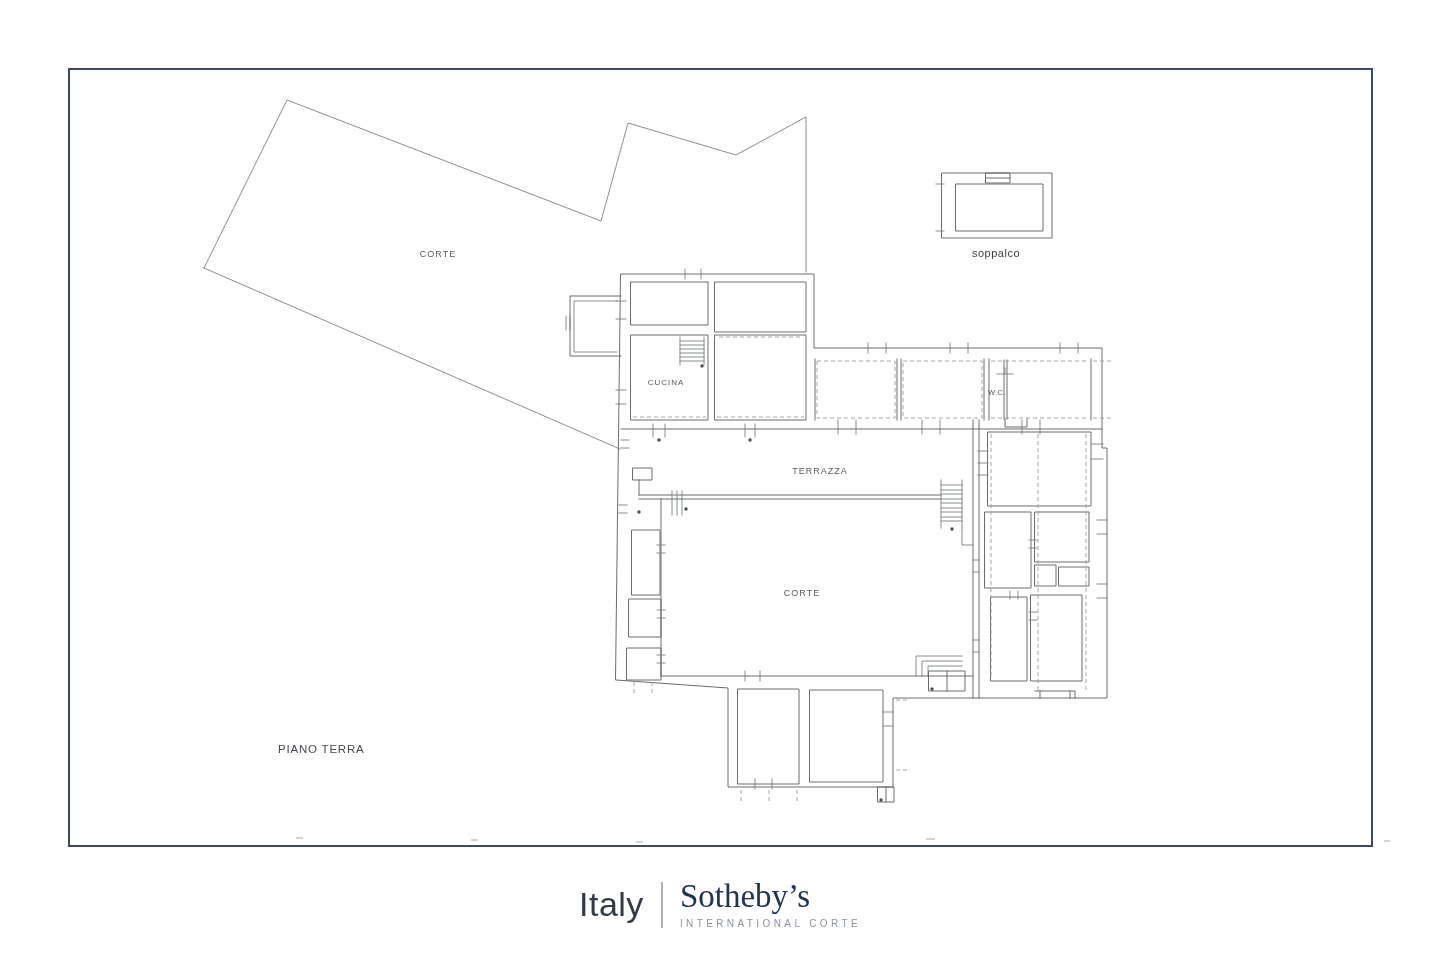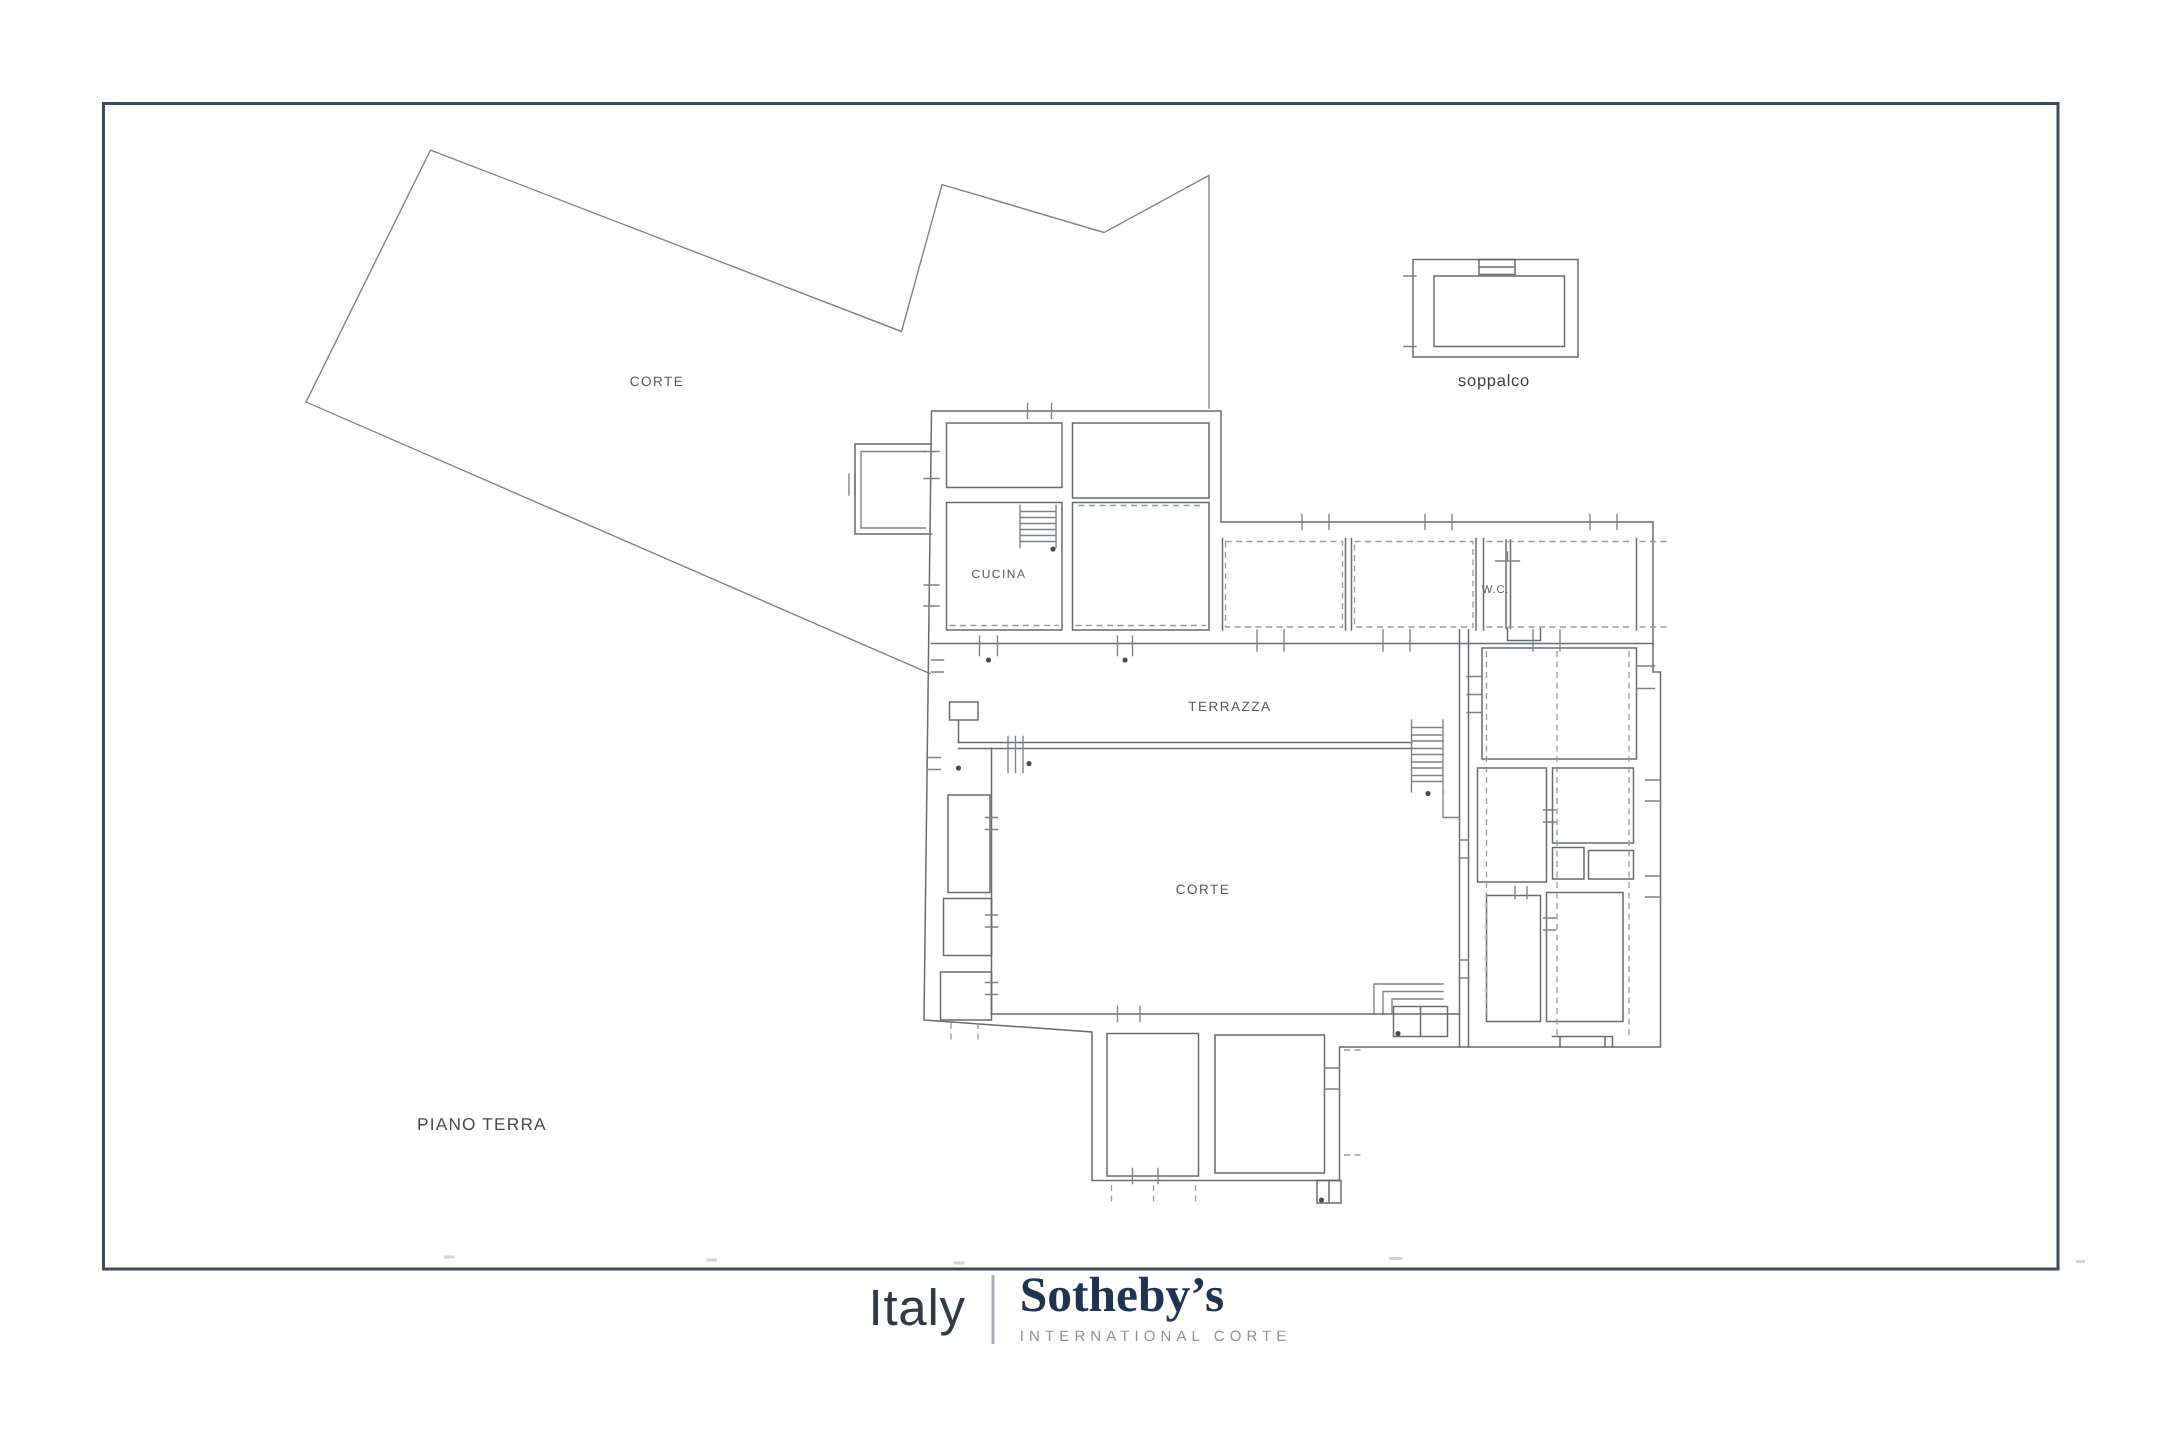--- a/index.html
+++ b/index.html
@@ -10,25 +10,25 @@
   .wall-light{fill:none;stroke:#7c8185;stroke-width:0.9;stroke-linecap:square;}
   .dashed{fill:none;stroke:#979ca0;stroke-width:0.9;stroke-dasharray:4 3;}
   .dot{fill:#4a4d50;stroke:none;}
   .faint{fill:#d2d4d6;stroke:none;}
   .lbl{font-family:"Liberation Sans",sans-serif;fill:#55595e;letter-spacing:1px;}
   .s8{font-size:8px;}
   .s9{font-size:9px;}
   .s7{font-size:7.5px;letter-spacing:0.5px;}
   .soppalco-lbl{font-family:"Liberation Sans",sans-serif;font-size:11px;fill:#3c4043;letter-spacing:0.5px;}
   .piano-lbl{font-family:"Liberation Sans",sans-serif;font-size:11.5px;fill:#46494d;letter-spacing:0.8px;}
-  .logo{position:absolute;left:0;right:0;top:848px;display:flex;justify-content:center;align-items:center;gap:17px;}
+  .logo{position:absolute;left:0;right:0;top:880px;display:flex;justify-content:center;align-items:center;gap:17px;}
   .logo-country{font-family:"Liberation Sans",sans-serif;font-size:34px;font-weight:400;color:#343a44;letter-spacing:0.5px;}
   .logo-divider{width:2px;height:46px;background:#a9b0b7;}
   .logo-right{display:flex;flex-direction:column;align-items:flex-start;}
-  .logo-brand{font-family:"Liberation Serif",serif;font-size:33px;font-weight:700;color:#203451;line-height:1;}
+  .logo-brand{font-family:"Liberation Serif",serif;font-size:33px;font-weight:400;color:#203451;line-height:1;}
   .logo-sub{font-family:"Liberation Sans",sans-serif;font-size:10px;letter-spacing:3.4px;color:#8e949c;margin-top:5px;}
 </style>
 </head>
 <body>
 
 <div class="frame"></div>
 
 <svg class="plan-svg" viewBox="0 0 1440 960">
 
   <g>

